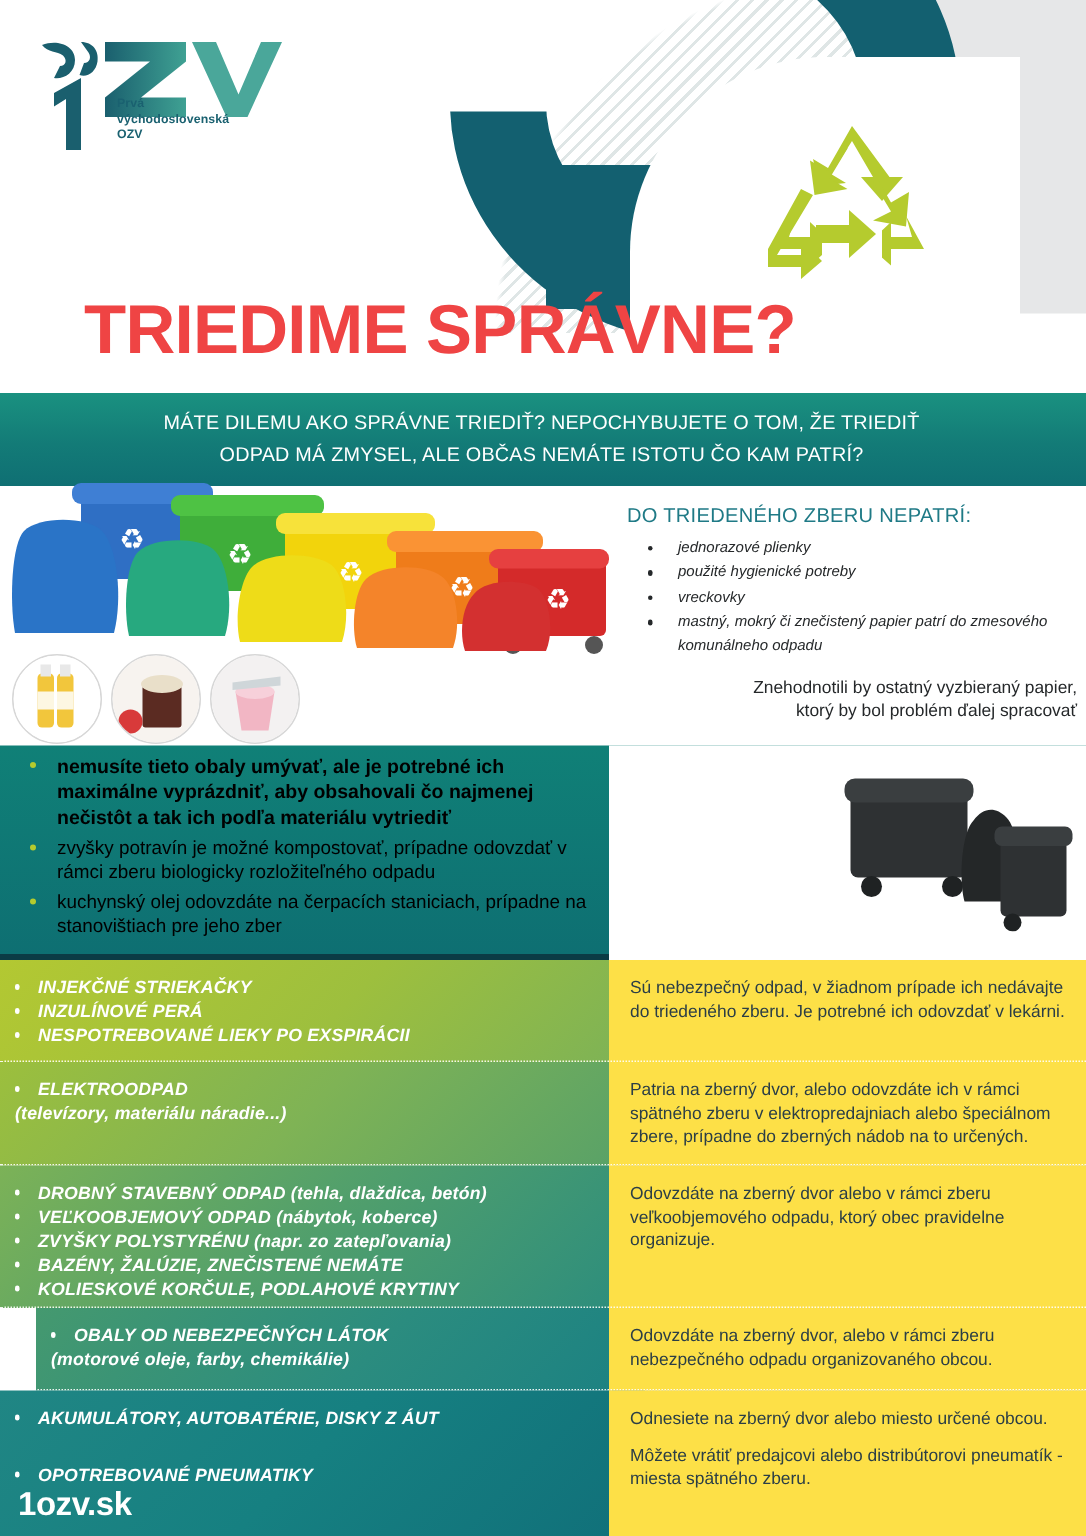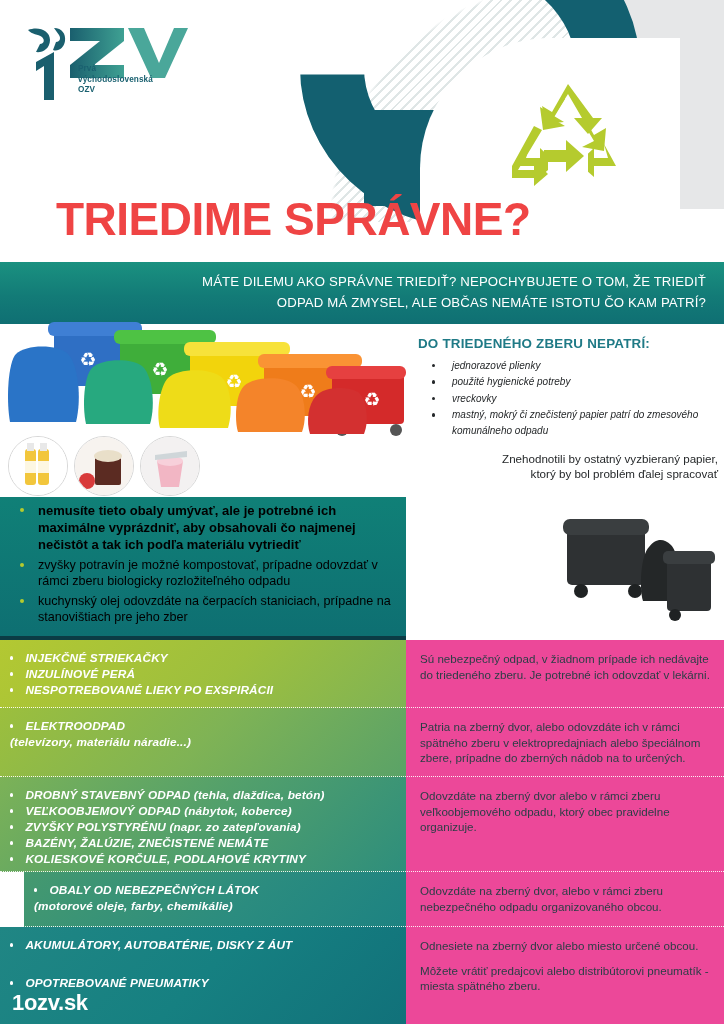--- a/index.html
+++ b/index.html
@@ -54,21 +54,21 @@
     font-size:46px;font-weight:700;color:#ef4444;letter-spacing:-0.5px;
     white-space:nowrap;line-height:1;
   }
 
   
   .intro{
     position:absolute;left:0;top:262px;width:724px;height:62px;
     background:linear-gradient(180deg,#1a9180 0%,#137b77 55%,#0f6f73 100%);
   }
   .intro-text{
-    position:absolute;right:18px;top:9px;width:690px;text-align:right;
+    position:absolute;right:18px;top:9px;width:690px;text-align:center;
     color:#ffffff;font-size:13.2px;line-height:21px;letter-spacing:.15px;
   }
   .intro-text .l2{display:block;}
 
   
   .mid-white{position:absolute;left:0;top:324px;width:724px;height:173px;background:#ffffff;}
   .mid-green{
     position:absolute;left:0;top:497px;width:724px;height:141px;
     background:linear-gradient(180deg,#108077 0%,#0e6f72 100%);
   }
@@ -82,21 +82,21 @@
   .circles{position:absolute;left:4px;top:436px;width:200px;height:62px;}
   .circle{
     position:absolute;top:0;width:58px;height:58px;border-radius:50%;
     border:1.4px solid #d7d7d7;overflow:hidden;background:#fff;
   }
   .c1{left:4px;}.c2{left:70px;}.c3{left:136px;}
 
   
   .nepatri{position:absolute;left:418px;top:336px;width:300px;}
   .nepatri h3{
-    margin:0;font-size:13.4px;font-weight:700;color:#1f7a86;letter-spacing:.2px;
+    margin:0;font-size:13.4px;font-weight:400;color:#1f7a86;letter-spacing:.2px;
   }
   .nepatri ul{margin:7px 0 0 0;padding:0;list-style:none;}
   .nepatri li{
     position:relative;padding-left:34px;font-style:italic;font-size:10px;
     line-height:15.4px;color:#25282a;margin-bottom:1px;
   }
   .nepatri li::before{
     content:"";position:absolute;left:14px;top:6px;width:3.4px;height:3.4px;
     border-radius:50%;background:#25282a;
   }
@@ -120,21 +120,21 @@
 
   
   .rows{position:absolute;left:0;top:640px;width:724px;height:384px;}
   .row{position:relative;width:724px;}
   .row .left{
     position:absolute;left:0;top:0;width:406px;height:100%;box-sizing:border-box;
     padding:10px 14px 8px 10px;text-align:left;
   }
   .row .right{
     position:absolute;left:406px;top:0;width:318px;height:100%;box-sizing:border-box;
-    background:#ec4899;padding:11px 12px 8px 14px;
+    background:#fde047;padding:11px 12px 8px 14px;
   }
   .row .right p{
     margin:0;font-size:11.6px;line-height:15.6px;color:#2b3e46;
   }
   .row .right p + p{margin-top:9px;}
   .item{
     position:relative;font-style:italic;font-weight:700;font-size:11.8px;line-height:16px;
     color:#ffffff;letter-spacing:.15px;padding-right:2px;
   }
   .item .dot{

